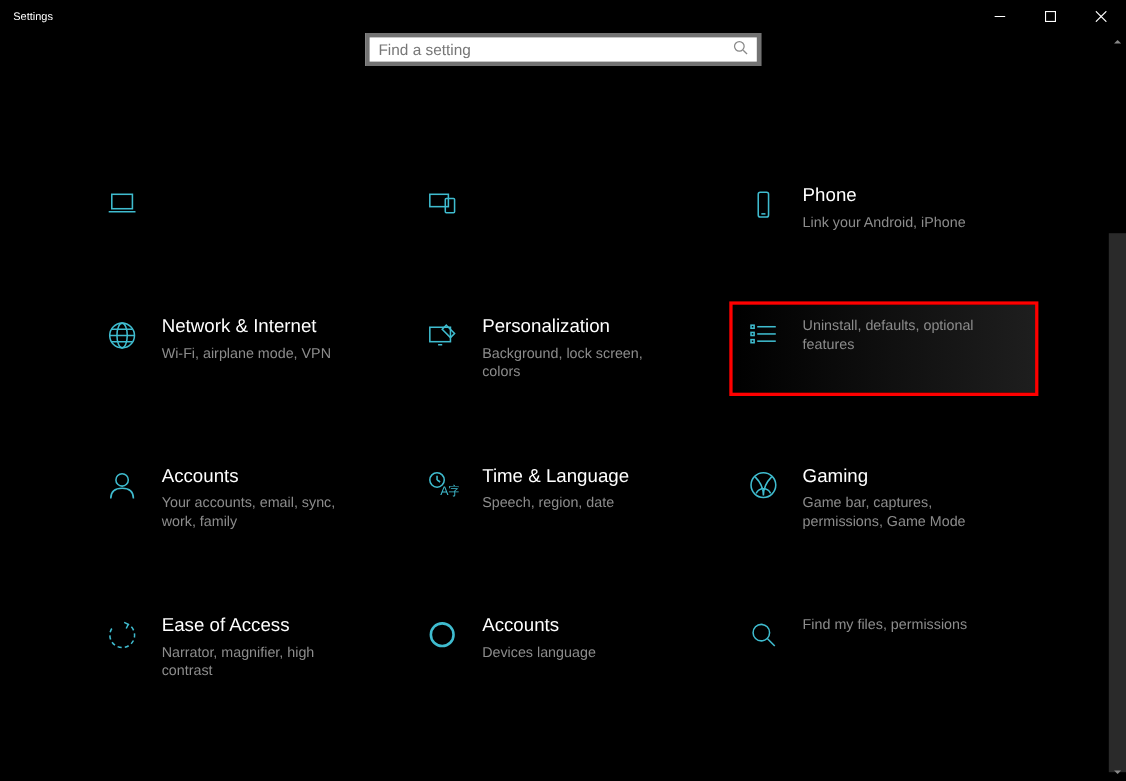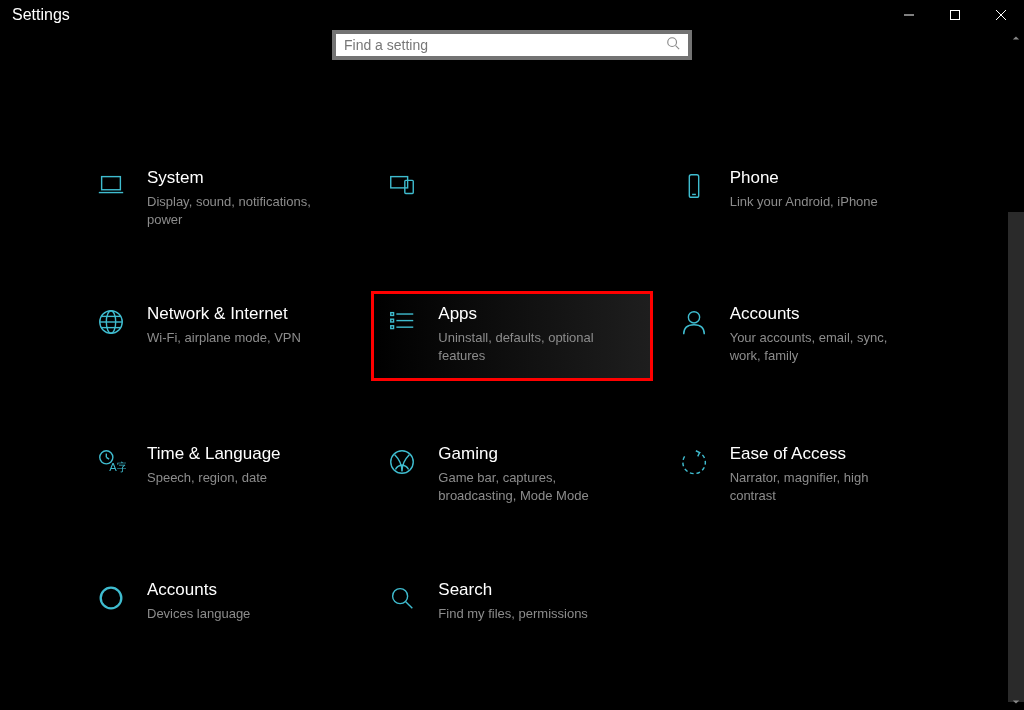--- a/index.html
+++ b/index.html
@@ -16,21 +16,21 @@
     overflow: hidden;
     position: relative;
   }
   .titlebar {
     height: 30px;
     background: #000;
     display: flex;
     align-items: center;
     justify-content: space-between;
     padding: 0 0 0 12px;
-    font-size: 16px;
+    font-size: 10px;
     gap: 20px;
   }
   .titlebar-title {
     color: #fff;
   }
   .titlebar-controls {
     display: flex;
     height: 100%;
   }
   .titlebar-btn {
@@ -207,24 +207,20 @@
 
   <div class="grid">
 
     <div class="tile">
       <div class="tile-icon">
         <svg viewBox="0 0 32 32">
             <rect x="6" y="6" width="20" height="14"></rect>
             <line x1="3" y1="23" x2="29" y2="23"></line>
           </svg>
       </div>
-      <div class="tile-text">
-        <div class="tile-title">System</div>
-        <div class="tile-desc">Display, sound, notifications, power</div>
-      </div>
     </div>
 
     <div class="tile">
       <div class="tile-icon">
         <svg viewBox="0 0 32 32">
             <rect x="4" y="6" width="18" height="12"></rect>
             <rect x="19" y="10" width="9" height="14" rx="1"></rect>
             <line x1="7" y1="9" x2="7" y2="9"></line>
           </svg>
       </div>
@@ -252,34 +248,46 @@
             <line x1="6" y1="10" x2="26" y2="10"></line>
             <line x1="6" y1="22" x2="26" y2="22"></line>
           </svg>
       </div>
       <div class="tile-text">
         <div class="tile-title">Network &amp; Internet</div>
         <div class="tile-desc">Wi-Fi, airplane mode, VPN</div>
       </div>
     </div>
 
+    <div class="tile">
+      <div class="tile-icon">
+        <svg viewBox="0 0 32 32">
+            <rect x="4" y="8" width="20" height="14"></rect>
+            <line x1="12" y1="25" x2="16" y2="25"></line>
+            <path d="M20 6 L28 14 L24 18 L16 10 Z"></path>
+          </svg>
+      </div>
+      <div class="tile-text">
+        <div class="tile-title">Personalization</div>
+        <div class="tile-desc">Background, lock screen, colors</div>
+      </div>
+    </div>
 
     <div class="tile highlighted">
       <div class="tile-icon">
         <svg viewBox="0 0 32 32">
             <rect x="4" y="6" width="3" height="3"></rect>
             <line x1="10" y1="7.5" x2="28" y2="7.5"></line>
             <rect x="4" y="13" width="3" height="3"></rect>
             <line x1="10" y1="14.5" x2="28" y2="14.5"></line>
             <rect x="4" y="20" width="3" height="3"></rect>
             <line x1="10" y1="21.5" x2="28" y2="21.5"></line>
           </svg>
       </div>
       <div class="tile-text">
-        <div class="tile-title">Apps</div>
         <div class="tile-desc">Uninstall, defaults, optional features</div>
       </div>
     </div>
 
     <div class="tile">
       <div class="tile-icon">
         <svg viewBox="0 0 32 32">
             <circle cx="16" cy="11" r="6"></circle>
             <path d="M5 29 C5 21 11 19 16 19 C21 19 27 21 27 29"></path>
           </svg>
@@ -307,21 +315,21 @@
 
     <div class="tile">
       <div class="tile-icon">
         <svg viewBox="0 0 32 32">
             <circle cx="16" cy="16" r="12"></circle>
             <path d="M8 8 C12 12 16 18 16 26 M24 8 C20 12 16 18 16 26 M9 24 C12 18 20 18 23 24"></path>
           </svg>
       </div>
       <div class="tile-text">
         <div class="tile-title">Gaming</div>
-        <div class="tile-desc">Game bar, captures, broadcasting, Mode Mode</div>
+        <div class="tile-desc">Game bar, captures, permissions, Game Mode</div>
       </div>
     </div>
 
     <div class="tile">
       <div class="tile-icon">
         <svg viewBox="0 0 32 32">
             <path d="M6 10 A12 12 0 1 0 22 6" stroke-dasharray="4 3"></path>
             <path d="M18 4 L22 6 L20 10" fill="none"></path>
           </svg>
       </div>
@@ -344,21 +352,20 @@
     </div>
 
     <div class="tile">
       <div class="tile-icon">
         <svg viewBox="0 0 32 32">
             <circle cx="14" cy="14" r="8"></circle>
             <line x1="20" y1="20" x2="27" y2="27"></line>
           </svg>
       </div>
       <div class="tile-text">
-        <div class="tile-title">Search</div>
         <div class="tile-desc">Find my files, permissions</div>
       </div>
     </div>
 
     <div class="tile">
       
       
     </div>
 
     <div class="tile">

